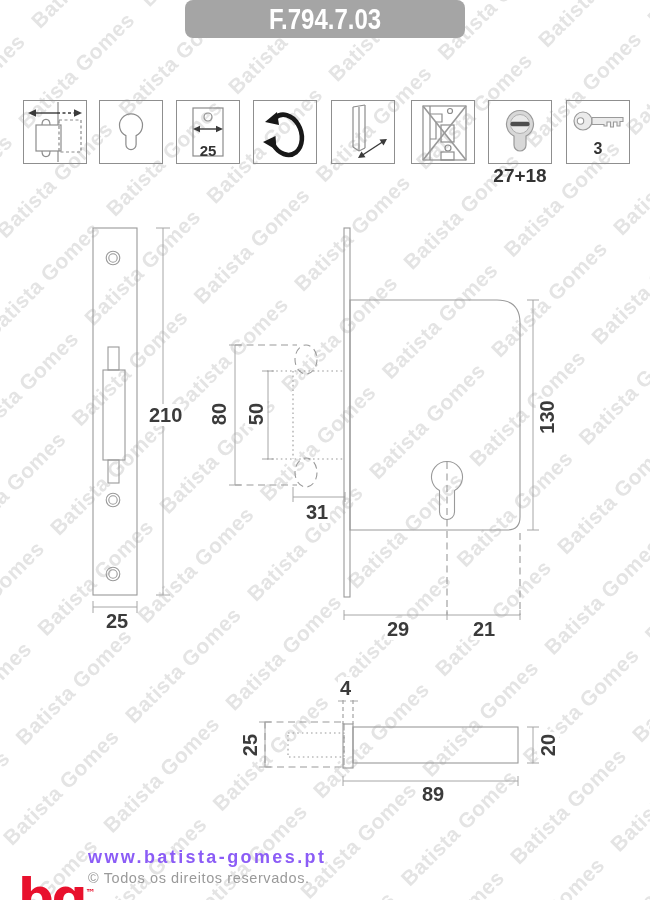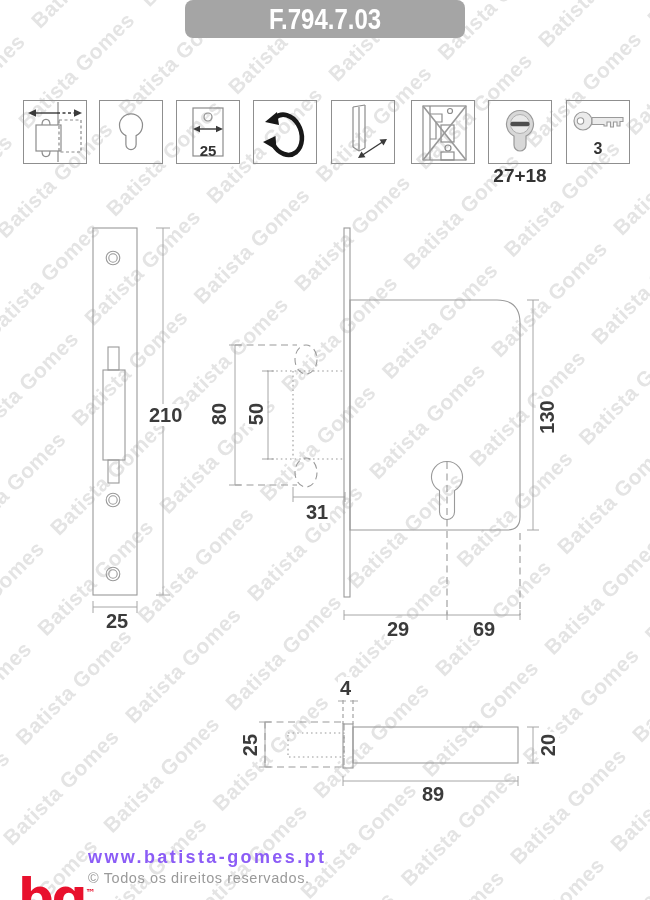--- a/index.html
+++ b/index.html
@@ -258,21 +258,21 @@
     </g>
   </svg>
 
   <div class="dim-label" style="left:147px;top:404px">210</div>
   <div class="dim-label" style="left:104px;top:610px">25</div>
   <div class="dim-label rot" style="left:206px;top:403px">80</div>
   <div class="dim-label rot" style="left:243px;top:403px">50</div>
   <div class="dim-label" style="left:304px;top:501px">31</div>
   <div class="dim-label rot" style="left:528px;top:406px">130</div>
   <div class="dim-label" style="left:385px;top:618px">29</div>
-  <div class="dim-label" style="left:471px;top:618px">69</div>
+  <div class="dim-label" style="left:471px;top:618px">21</div>
   <div class="dim-label" style="left:338px;top:677px">4</div>
   <div class="dim-label rot" style="left:237px;top:734px">25</div>
   <div class="dim-label rot" style="left:535px;top:734px">20</div>
   <div class="dim-label" style="left:420px;top:783px">89</div>
 
   <div class="logo">
     <div class="bg-text"><span>bg</span><sup>™</sup></div>
     <div class="bg-sub">Batista Todos</div>
   </div>
   <div class="site">www.batista-gomes.pt</div>

